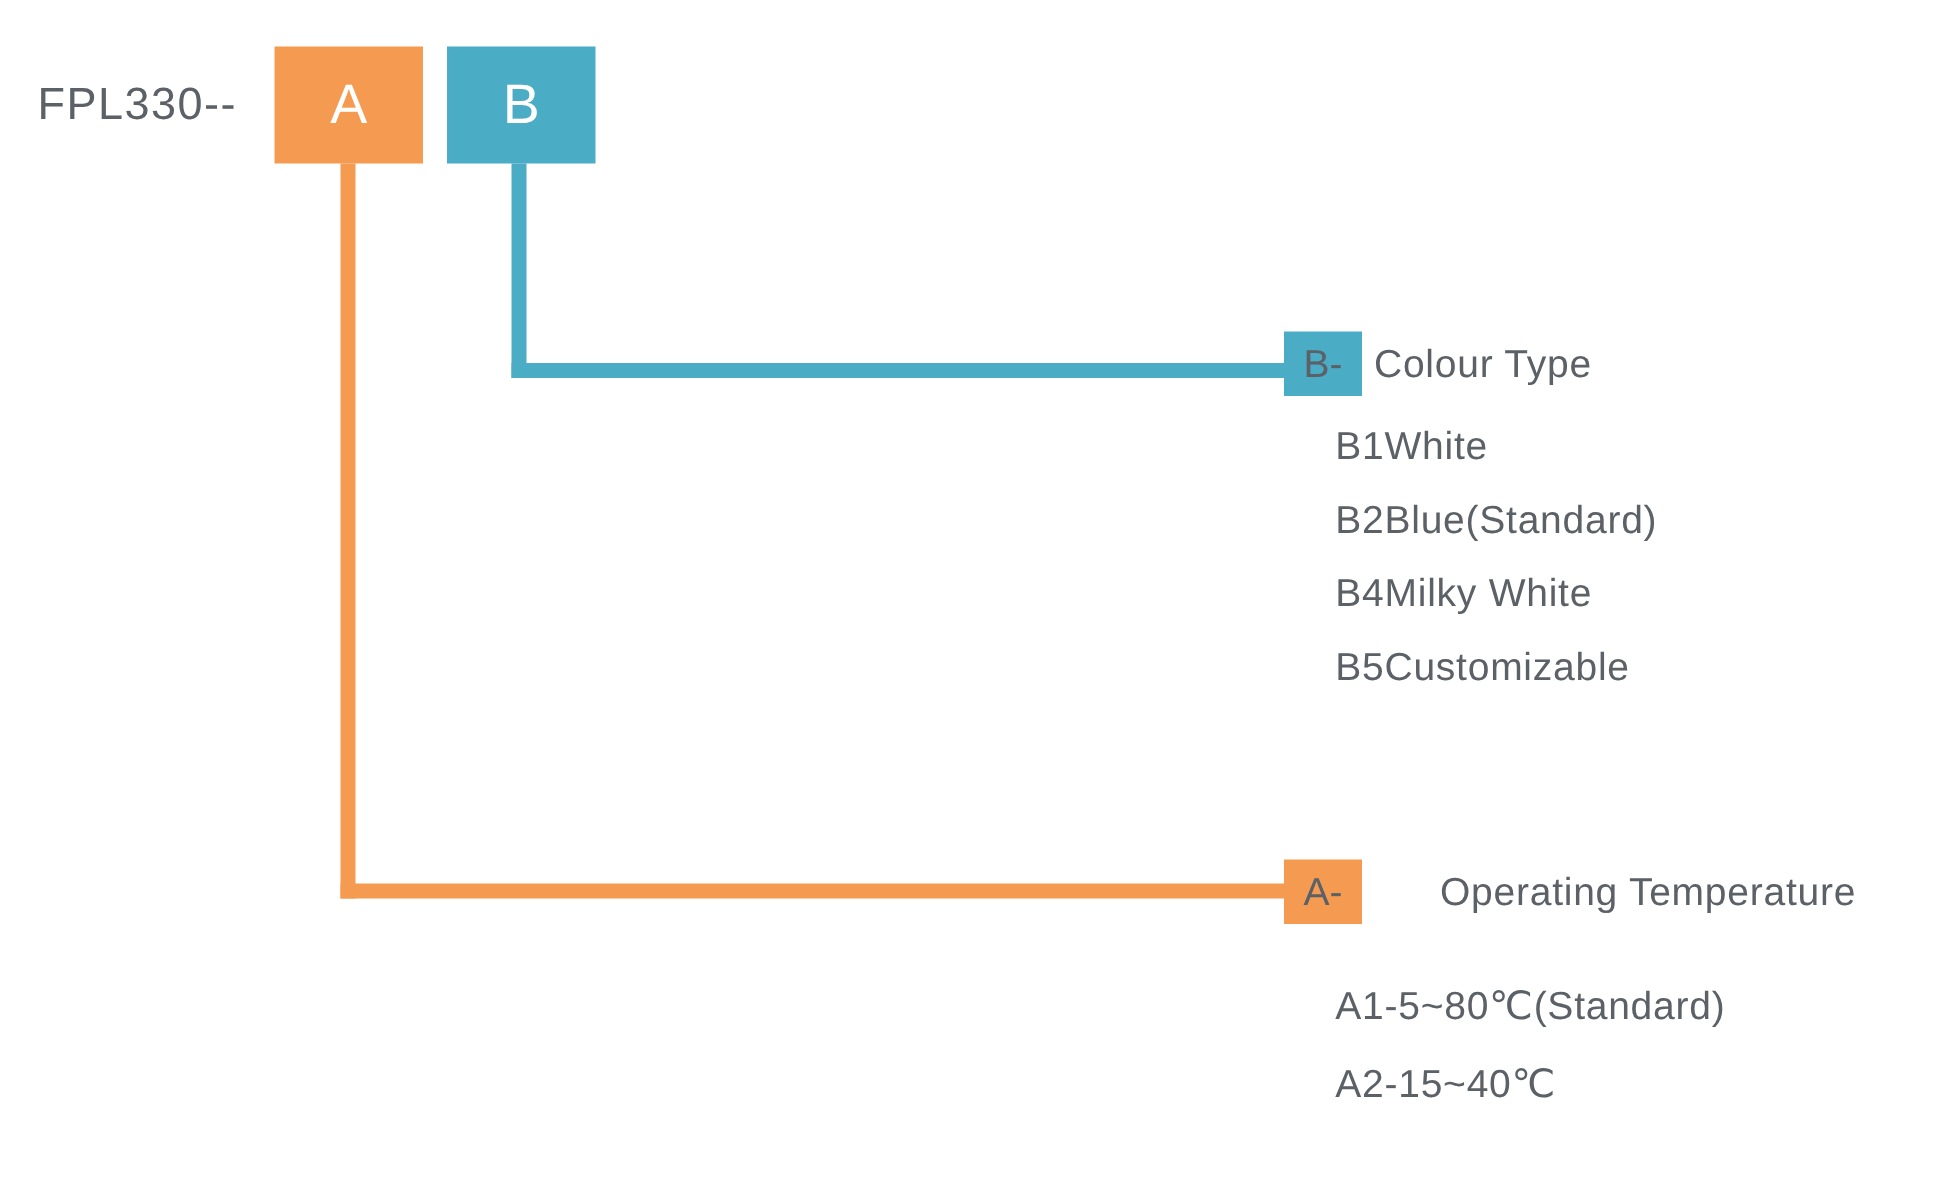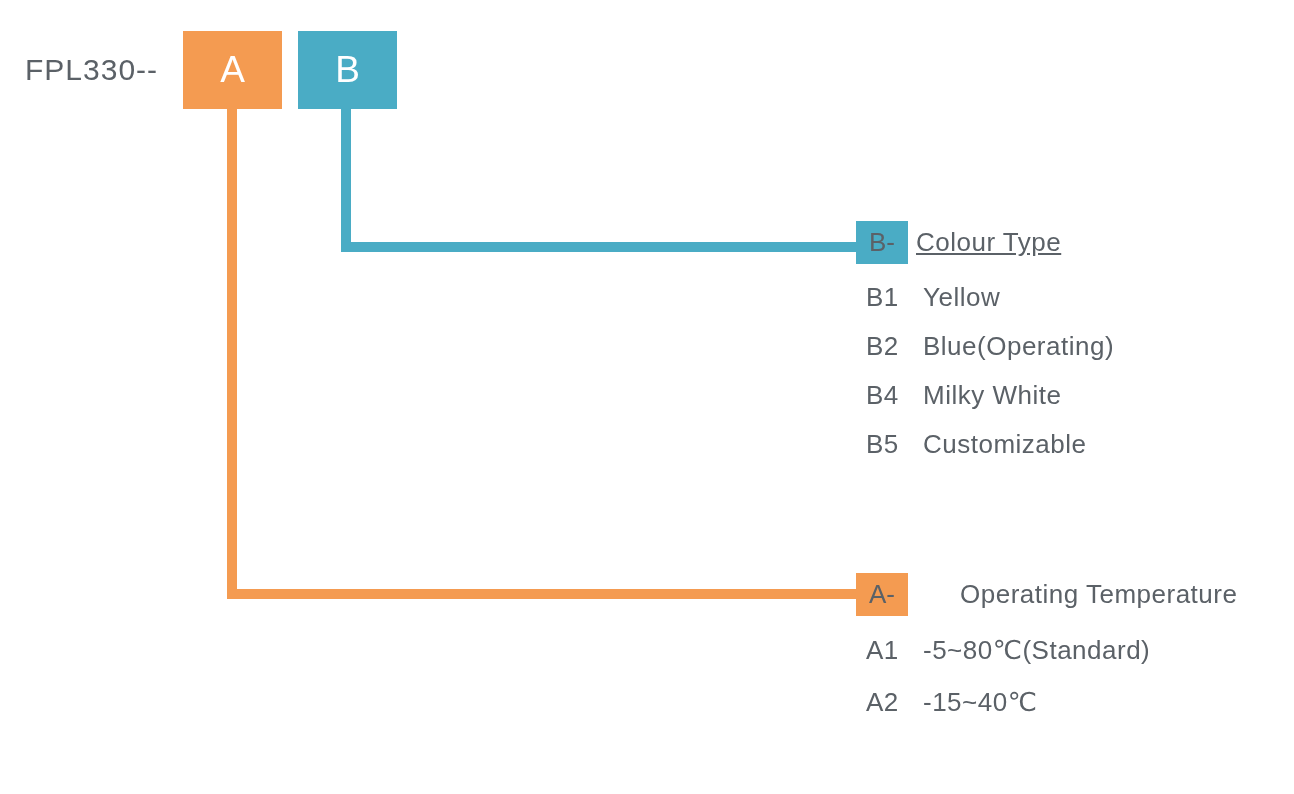--- a/index.html
+++ b/index.html
@@ -63,36 +63,36 @@
 
   .section-title {
     position: absolute;
     left: 916px;
     height: 43px; line-height: 43px;
     font-size: 26px;
     letter-spacing: 0.5px;
     white-space: nowrap;
     color: var(--text);
   }
-  .section-title.b { top: 221px; text-decoration: underline; }
+  .section-title.b { top: 221px; }
   .section-title.a { top: 573px; margin-left: 44px; }
 
   .option-list {
     position: absolute;
     left: 866px;
     font-size: 26px;
     letter-spacing: 0.5px;
     color: var(--text);
     white-space: nowrap;
   }
   .option-list.b { top: 273px; }
-  .option-list.a { top: 624px; }
+  .option-list.a { top: 644px; }
   .option-list.b .option-row { height: 49px; line-height: 49px; }
   .option-list.a .option-row { height: 52px; line-height: 52px; }
-  .option-code { display: inline-block; width: 57px; }
+  .option-code { display: inline-block; width: 57px; text-align: right; }
 </style>
 </head>
 <body>
 
 <div class="stage">
 
   <div class="part-number">FPL330--</div>
 
   <div class="code-box a">
     <span>A</span>
@@ -107,24 +107,24 @@
   <div class="line b-vertical"></div>
   <div class="line b-horizontal"></div>
 
   <div class="tag-box b">
     <span>B-</span>
   </div>
   <div class="section-title b">Colour Type</div>
 
   <div class="option-list b">
     <div class="option-row">
-      <span class="option-code">B1</span><span>Yellow</span>
+      <span class="option-code">B1</span><span>White</span>
     </div>
     <div class="option-row">
-      <span class="option-code">B2</span><span>Blue(Operating)</span>
+      <span class="option-code">B2</span><span>Blue(Standard)</span>
     </div>
     <div class="option-row">
       <span class="option-code">B4</span><span>Milky White</span>
     </div>
     <div class="option-row">
       <span class="option-code">B5</span><span>Customizable</span>
     </div>
   </div>
 
   <div class="tag-box a">

